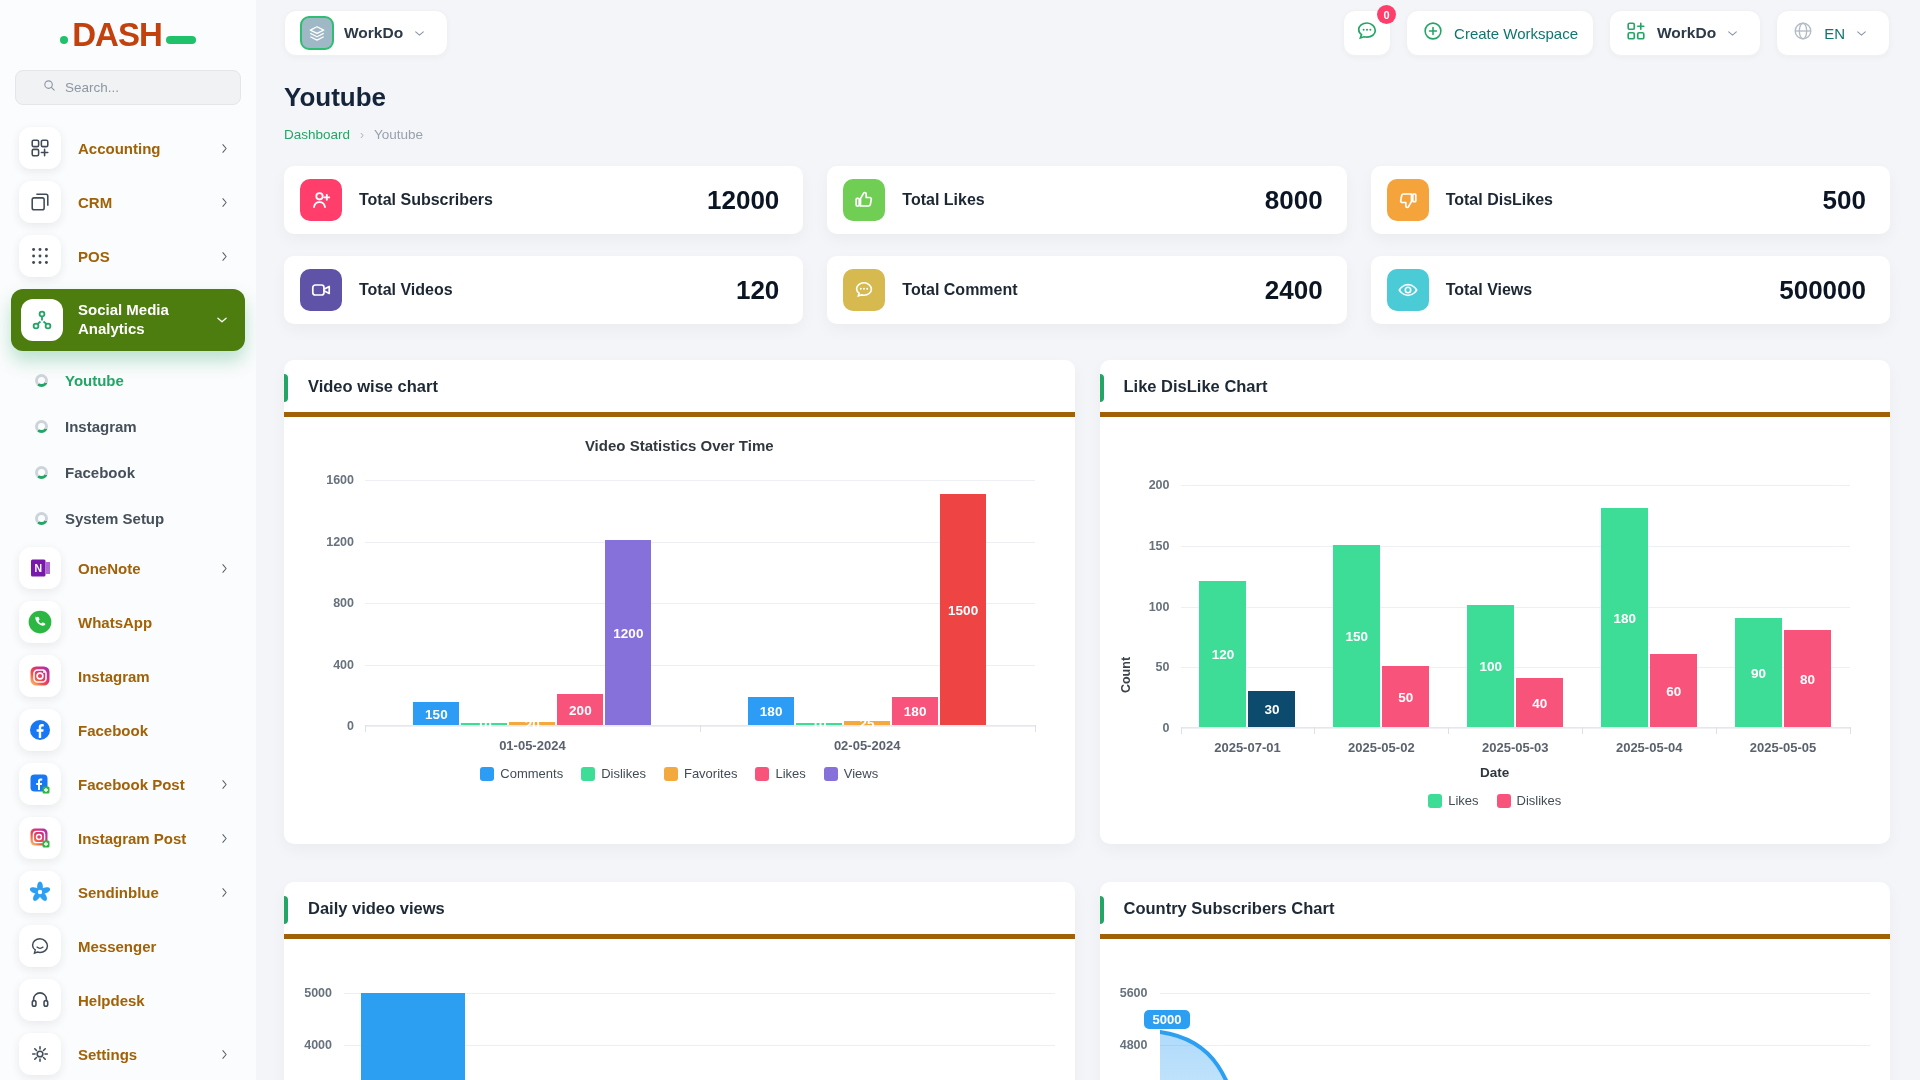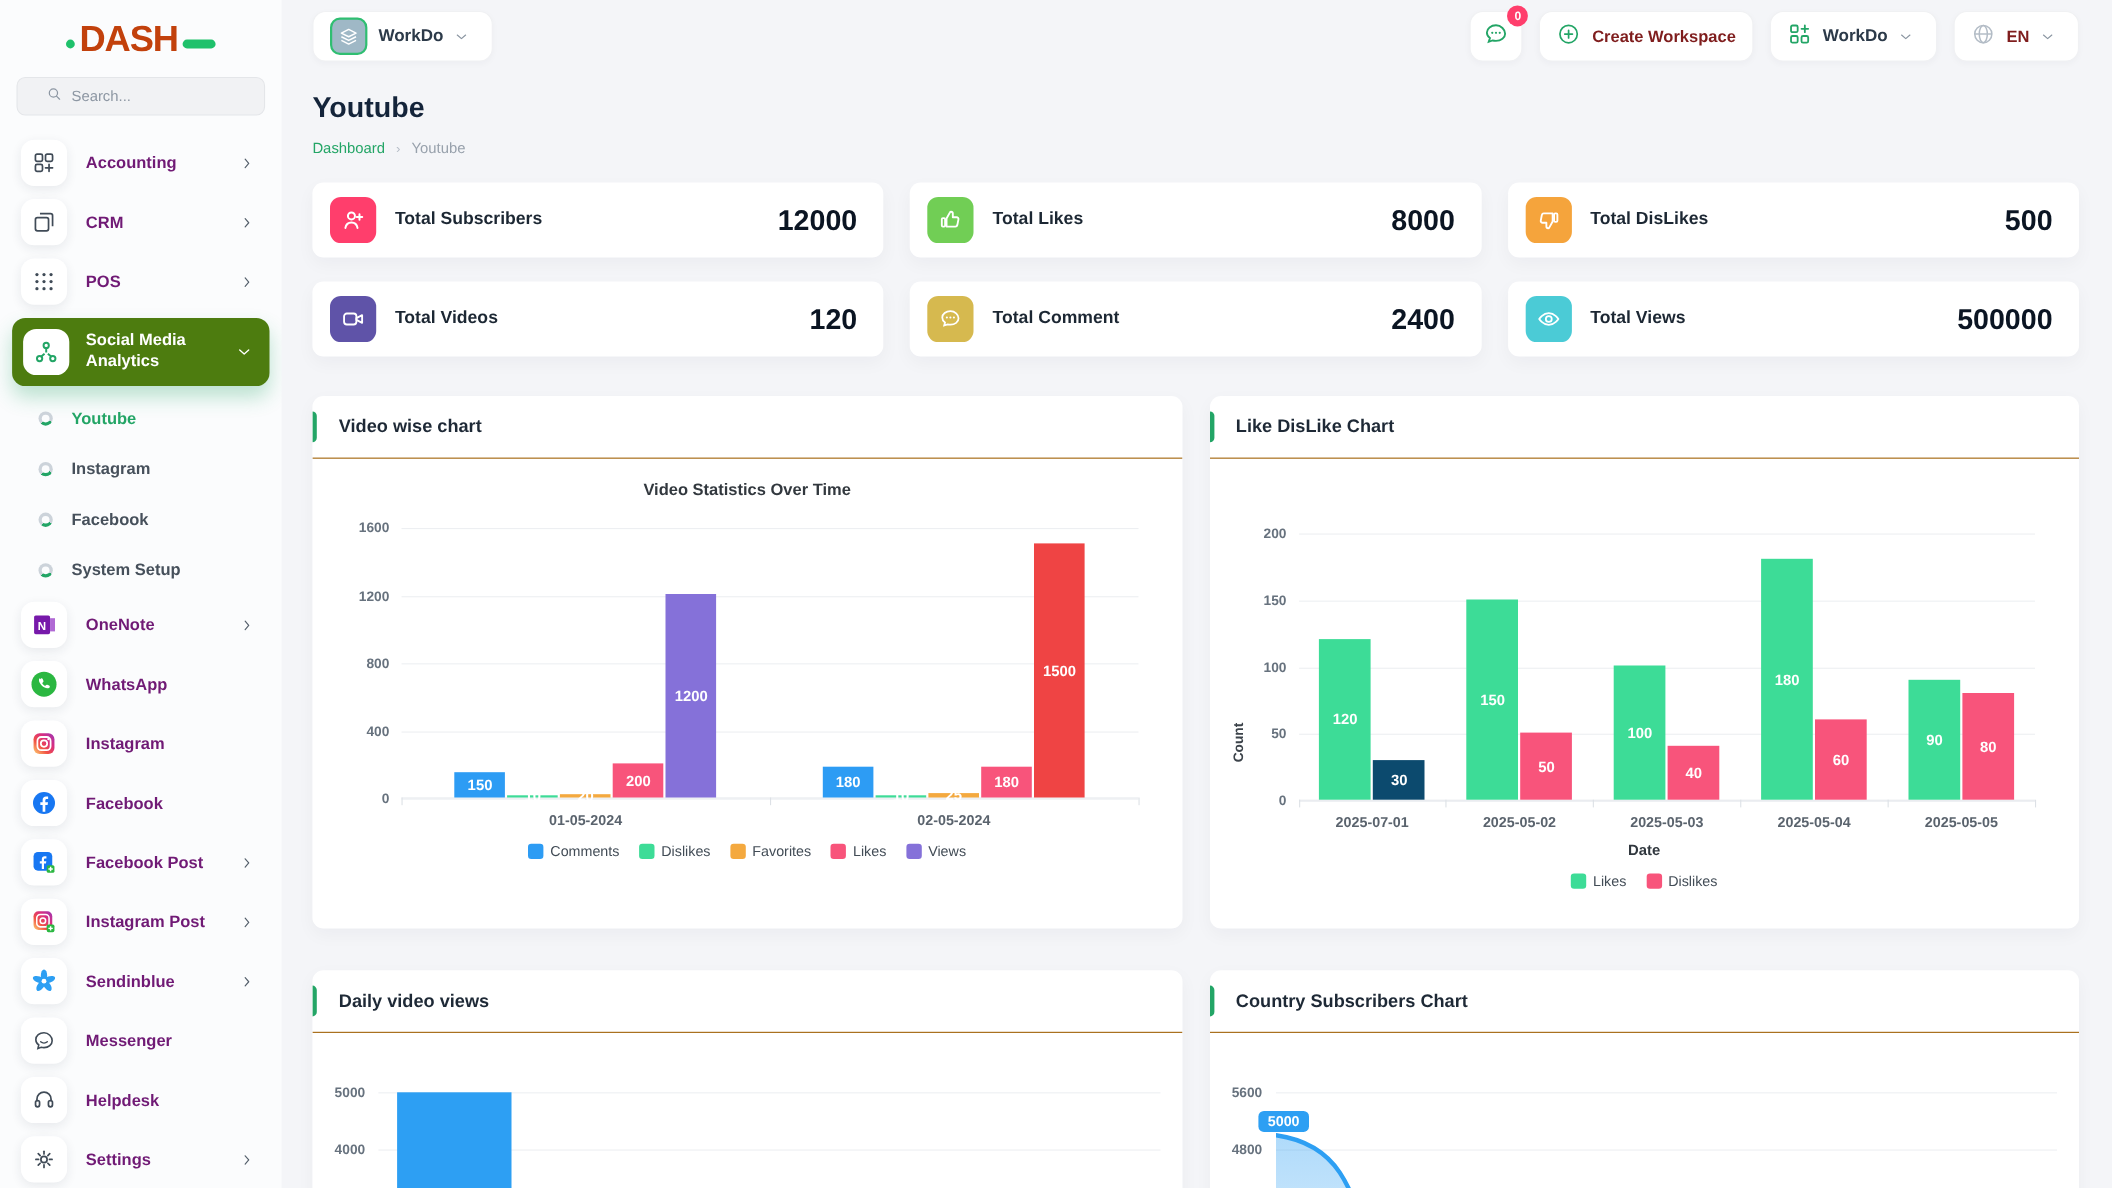--- a/index.html
+++ b/index.html
@@ -11,62 +11,62 @@
   .logo-row { height:70px; display:flex; align-items:center; justify-content:center; gap:4px; }
   .logo-dot { width:8px; height:8px; border-radius:50%; background:#1fc16b; margin-top:10px; }
   .logo-text { font-size:33px; font-weight:800; letter-spacing:-1px; color:#c2410c; }
   .logo-dash { width:30px; height:8px; border-radius:4px; background:#1fc16b; margin-top:10px; }
   .search-box { height:35px; background:#f1f2f4; border:1px solid #e4e6e9; border-radius:8px; display:flex; align-items:center; gap:8px; padding:0 26px; }
   .search-box input { border:none; outline:none; background:transparent; font-size:13.5px; color:#4a5560; width:100%; font-family:inherit; }
   .search-box input::placeholder { color:#8d97a3; }
   .nav { margin-top:22px; }
   .nav-item { display:flex; align-items:center; gap:17px; margin-bottom:12px; height:42px; cursor:pointer; padding:0 4px; }
   .icon-box { width:42px; height:42px; min-width:42px; background:#fff; border-radius:12px; box-shadow:0 3px 10px rgba(30,45,70,.09); display:flex; align-items:center; justify-content:center; }
-  .nav-label { flex:1; font-size:15px; font-weight:600; color:#701a75; }
+  .nav-label { flex:1; font-size:15px; font-weight:600; color:#a16207; }
   .chev { display:flex; align-items:center; color:#55606c; padding-right:6px; }
   .nav-item.active-parent { background:#4d7c0f; border-radius:12px; padding:10px; height:62px; margin:0 -4px 12px; box-shadow:0 10px 18px rgba(35,165,102,.30); gap:15px; }
   .nav-item.active-parent .nav-label { color:#fff; line-height:1.25; }
   .nav-item.active-parent .icon-box { box-shadow:none; }
   .sub-item { display:flex; align-items:center; gap:17px; margin:0 0 12px 20px; height:34px; cursor:pointer; }
   .donut { width:13px; height:13px; min-width:13px; border-radius:50%; background:conic-gradient(from 120deg,#23a566 0 100deg,#ccd3da 100deg 360deg); position:relative; }
   .donut::after { content:""; position:absolute; inset:3px; background:#fbfcfd; border-radius:50%; }
   .sub-label { font-size:15px; font-weight:600; color:#46505b; }
   .sub-item.active .sub-label { color:#23a566; }
 
   
   .main { position:absolute; left:256px; top:0; right:0; bottom:0; padding:8px 30px 0 28px; }
   .topbar { display:flex; justify-content:space-between; align-items:center; height:50px; }
   .pill { background:#fff; border:1px solid #f0f1f3; border-radius:12px; height:46px; display:flex; align-items:center; gap:10px; padding:0 15px; cursor:pointer; box-shadow:0 2px 6px rgba(20,30,50,.03); }
   .ws-avatar { width:34px; height:34px; border-radius:9px; background:#9fb8c6; border:2px solid #2fbe71; display:flex; align-items:center; justify-content:center; }
   .pill-label { font-size:15.5px; font-weight:600; color:#2c3a49; }
   .top-right { display:flex; gap:15px; align-items:center; }
   .icon-pill { position:relative; width:48px; justify-content:center; padding:0; }
   .badge { position:absolute; top:-6px; right:-6px; min-width:19px; height:19px; border-radius:10px; background:#ff3e6c; color:#fff; font-size:11px; font-weight:700; display:flex; align-items:center; justify-content:center; padding:0 5px; }
-  .green-label { font-size:15px; font-weight:700; color:#7f1d1d; }
+  .green-label { font-size:15px; font-weight:400; color:#0f766e; }
 
   
   .page-title { margin-top:24px; font-size:26px; font-weight:700; color:#14243a; }
   .breadcrumb { display:flex; align-items:center; gap:10px; margin-top:14px; font-size:13.5px; }
   .bc-link { color:#23a566; cursor:pointer; }
   .bc-sep { color:#b4bcc6; font-size:12px; }
   .bc-current { color:#98a1ac; }
 
   
   .stats-grid { display:grid; grid-template-columns:repeat(3,1fr); gap:22px 24px; margin-top:24px; }
   .stat-card { background:#fff; border-radius:10px; height:68px; display:flex; align-items:center; gap:17px; padding:0 24px 0 16px; box-shadow:0 6px 16px rgba(16,24,40,.04); }
   .stat-icon { width:42px; height:42px; border-radius:10px; display:flex; align-items:center; justify-content:center; }
   .stat-label { flex:1; font-size:16px; font-weight:700; color:#1c2733; }
   .stat-value { font-size:26px; font-weight:700; color:#0b1523; }
 
   
   .charts-grid { display:grid; grid-template-columns:1fr 1fr; gap:25px; margin-top:36px; }
   .bottom-grid { margin-top:38px; }
   .chart-card { background:#fff; border-radius:10px; height:484px; position:relative; overflow:hidden; box-shadow:0 6px 16px rgba(16,24,40,.04); }
   .chart-card.partial { height:400px; }
-  .card-header { position:relative; height:57px; display:flex; align-items:center; padding:0 24px; border-bottom:1px solid #a16207; }
+  .card-header { position:relative; height:57px; display:flex; align-items:center; padding:0 24px; border-bottom:5px solid #a16207; }
   .accent { position:absolute; left:0; top:14px; width:4px; height:28px; background:#23a566; border-radius:0 4px 4px 0; }
   .card-title { font-size:16.5px; font-weight:700; color:#1e2936; }
   .chart-body { position:relative; padding:0 26px; }
   .inner-title { text-align:center; font-size:15px; font-weight:700; color:#32383e; padding-top:20px; }
   .plot { position:relative; margin-left:55px; margin-right:14px; border-bottom:1px solid #e4e7eb; }
   .gridline { position:absolute; left:0; right:0; height:1px; background:#edeff2; }
   .ytick { position:absolute; right:100%; transform:translateY(-50%); padding-right:11px; font-size:12.5px; font-weight:600; color:#67727e; white-space:nowrap; }
   .slots { position:absolute; inset:0; display:flex; }
   .slot { flex:1; display:flex; align-items:flex-end; justify-content:center; gap:2px; }
   .bar { position:relative; }

